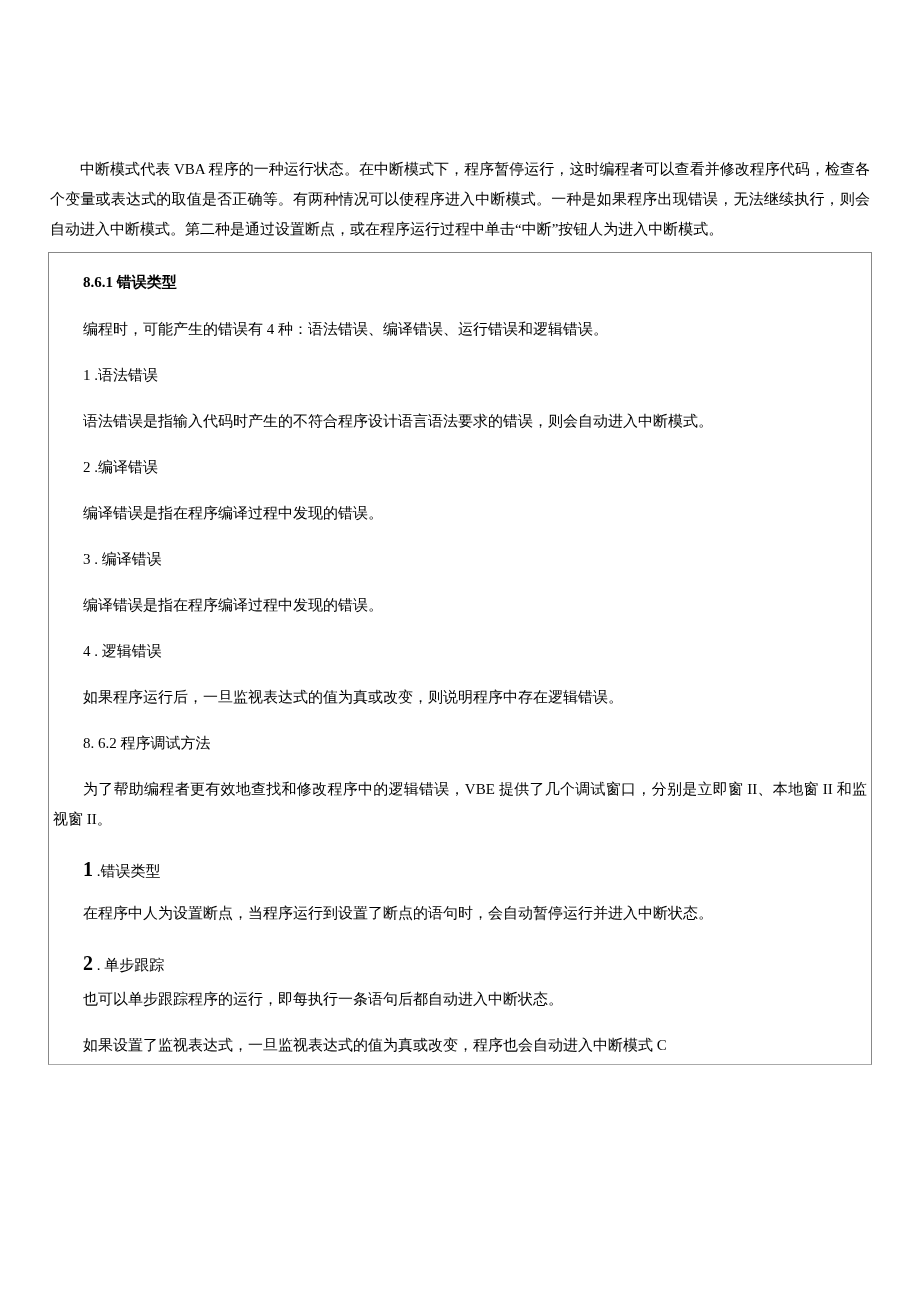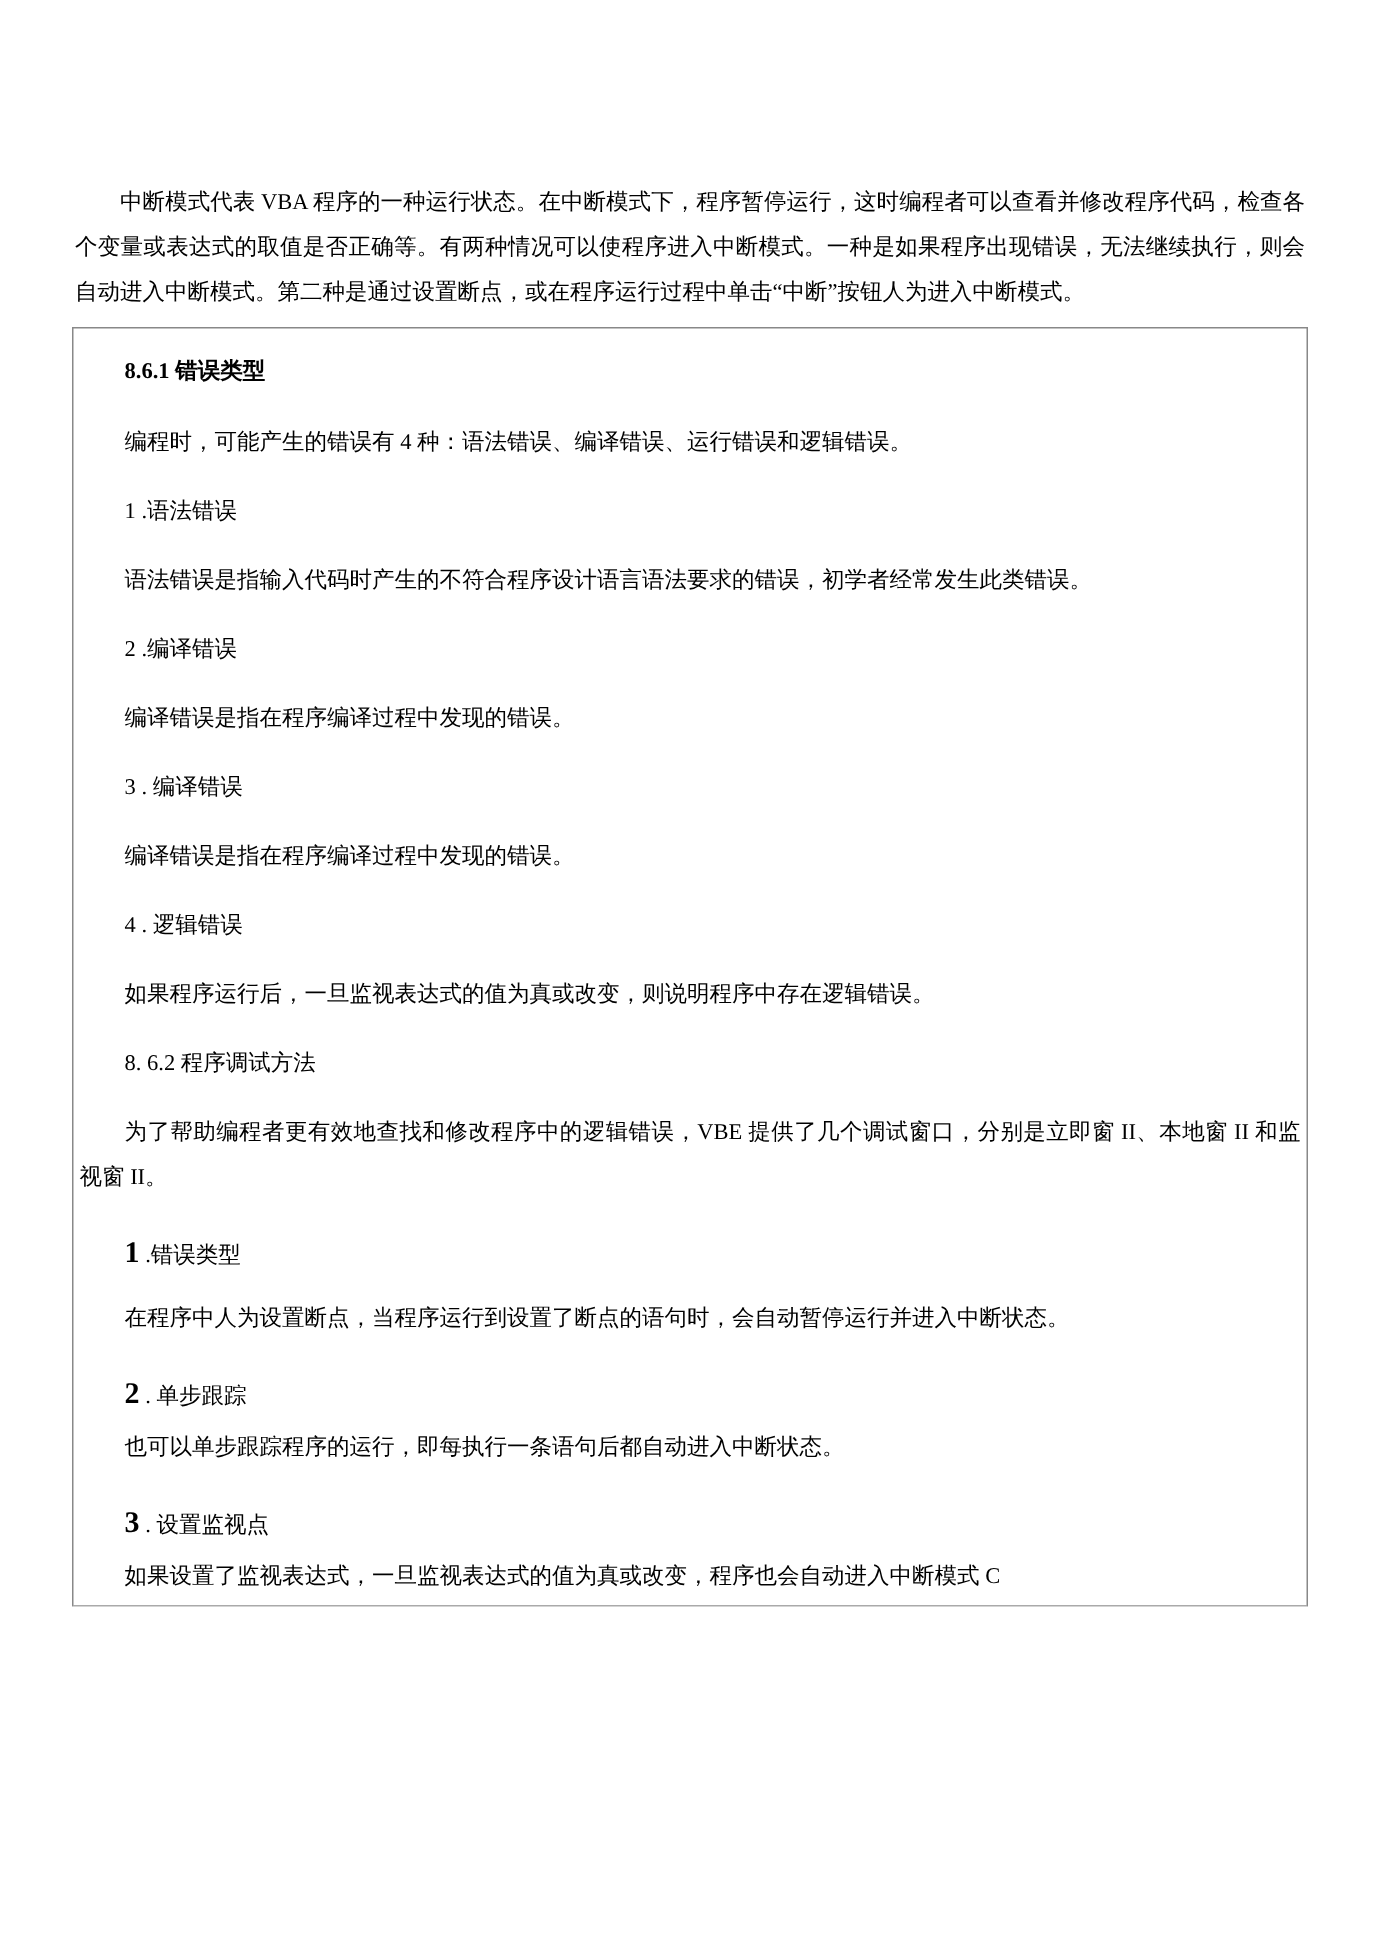--- a/index.html
+++ b/index.html
@@ -15,20 +15,21 @@
     padding: 120px 50px 50px 50px;
     box-sizing: border-box;
   }
   .intro {
     line-height: 2.0;
     text-align: justify;
     margin-bottom: 8px;
   }
   .intro .first-indent {
     text-indent: 2em;
+    margin-top: 34px;
   }
   .boxed {
     border: 1px solid #888;
     border-bottom: 1px solid #aaa;
     padding: 10px 4px 4px 4px;
     margin-left: -2px;
     margin-right: -2px;
   }
   .section-title {
     text-indent: 2em;
@@ -78,21 +79,21 @@
   </div>
 
   <div class="boxed">
 
     <div class="section-title">8.6.1 错误类型</div>
 
     <div class="para">编程时，可能产生的错误有 4 种：语法错误、编译错误、运行错误和逻辑错误。</div>
 
     <div class="num-item">1  .语法错误</div>
     <div style="margin:0 0 16px 0; line-height:2.0; text-align:justify;">
-      <div style="text-indent:2em;">语法错误是指输入代码时产生的不符合程序设计语言语法要求的错误，初学者经常发生此类错误。</div>
+      <div style="text-indent:2em;">语法错误是指输入代码时产生的不符合程序设计语言语法要求的错误，则会自动进入中断模式。</div>
     </div>
 
     <div class="num-item">2  .编译错误</div>
     <div class="para">编译错误是指在程序编译过程中发现的错误。</div>
 
     <div class="num-item">3  . 编译错误</div>
     <div class="para">编译错误是指在程序编译过程中发现的错误。</div>
 
     <div class="num-item">4  . 逻辑错误</div>
     <div class="para">如果程序运行后，一旦监视表达式的值为真或改变，则说明程序中存在逻辑错误。</div>
@@ -105,20 +106,17 @@
     <div class="num-item-big">
       <span class="num">1</span><span> .错误类型</span>
     </div>
     <div class="para" style="margin-top:10px;">在程序中人为设置断点，当程序运行到设置了断点的语句时，会自动暂停运行并进入中断状态。</div>
 
     <div class="num-item-big">
       <span class="num">2</span><span>  . 单步跟踪</span>
     </div>
     <div class="para">也可以单步跟踪程序的运行，即每执行一条语句后都自动进入中断状态。</div>
 
-    <div class="num-item-big">
-      <span class="num">3</span><span>  . 设置监视点</span>
-    </div>
     <div class="para-no-margin last-block">如果设置了监视表达式，一旦监视表达式的值为真或改变，程序也会自动进入中断模式 C</div>
 
   </div>
 
 </div>
 
 </body></html>

